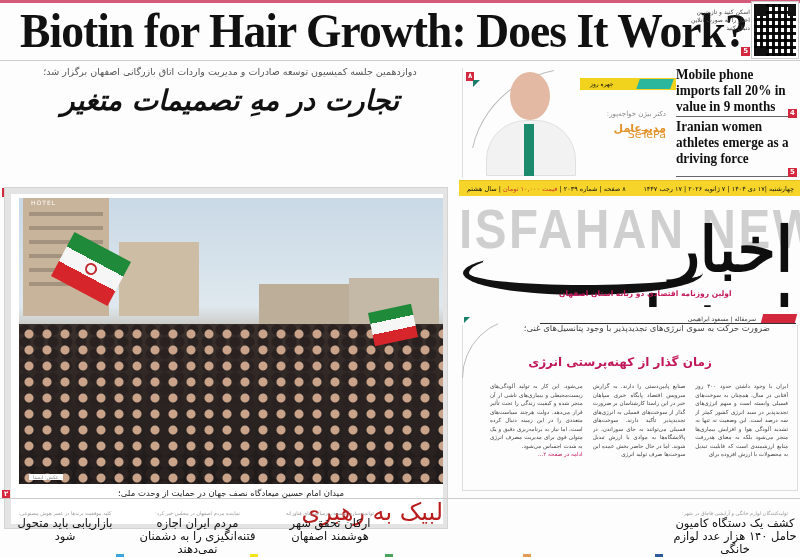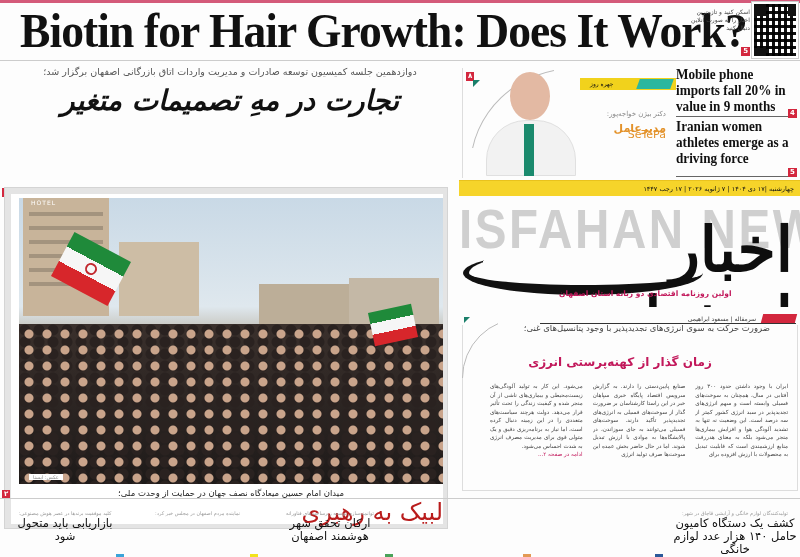--- a/index.html
+++ b/index.html
@@ -186,20 +186,25 @@
 
 <div class="en-story en-story-1">Mobile phone imports fall 20% in value in 9 months</div>
 <div class="en-rule-1"></div>
 <span class="page-badge badge-4">4</span>
 <div class="en-story en-story-2">Iranian women athletes emerge as a driving force</div>
 <div class="en-rule-2"></div>
 <span class="page-badge badge-5b">5</span>
 
 <div class="info-bar">
   <span class="info-right">چهارشنبه |۱۷ دی ۱۴۰۴ | ۷ ژانویه ۲۰۲۶ | ۱۷ رجب ۱۴۴۷</span>
+  <span class="info-left">
+    <span>۸ صفحه | شماره ۲۰۳۹ |</span>
+    <span class="info-price">قیمت ۱۰,۰۰۰ تومان</span>
+    <span>| سال هشتم</span>
+  </span>
 </div>
 
 <div class="masthead">
   <div class="bg-latin">ISFAHAN NEWS</div>
   <div class="logo-swash"></div>
   <div class="logo-fa">اخبار اصفهان</div>
   <div class="tagline">اولین روزنامه اقتصادی دو زبانه استان اصفهان</div>
 </div>
 
 <div class="section-tri"></div>
@@ -225,20 +230,21 @@
 
 <div class="bottom-strip">
   <div class="bstory" style="left:10px;width:110px;">
     <div class="bk">کلید موفقیت برندها در عصر هوش مصنوعی:</div>
     <div class="bt">بازاریابی باید متحول شود</div>
   </div>
   <div class="b-mark" style="left:116px;background:#3ba4d9;"></div>
 
   <div class="bstory" style="left:135px;width:125px;">
     <div class="bk">نماینده مردم اصفهان در مجلس خبر کرد:</div>
+    <div class="bt">مردم ایران اجازه فتنه‌انگیزی را به دشمنان نمی‌دهند</div>
   </div>
   <div class="b-mark" style="left:250px;background:#f2e31b;"></div>
 
   <div class="bstory" style="left:270px;width:120px;">
     <div class="bk">توانمندسازی توسعه زیرساخت‌های فناورانه</div>
     <div class="bt">ارکان تحقق شهر هوشمند اصفهان</div>
   </div>
   <div class="b-mark" style="left:385px;background:#4aa35a;"></div>
 
   <div class="b-mark" style="left:523px;background:#e39a54;"></div>

